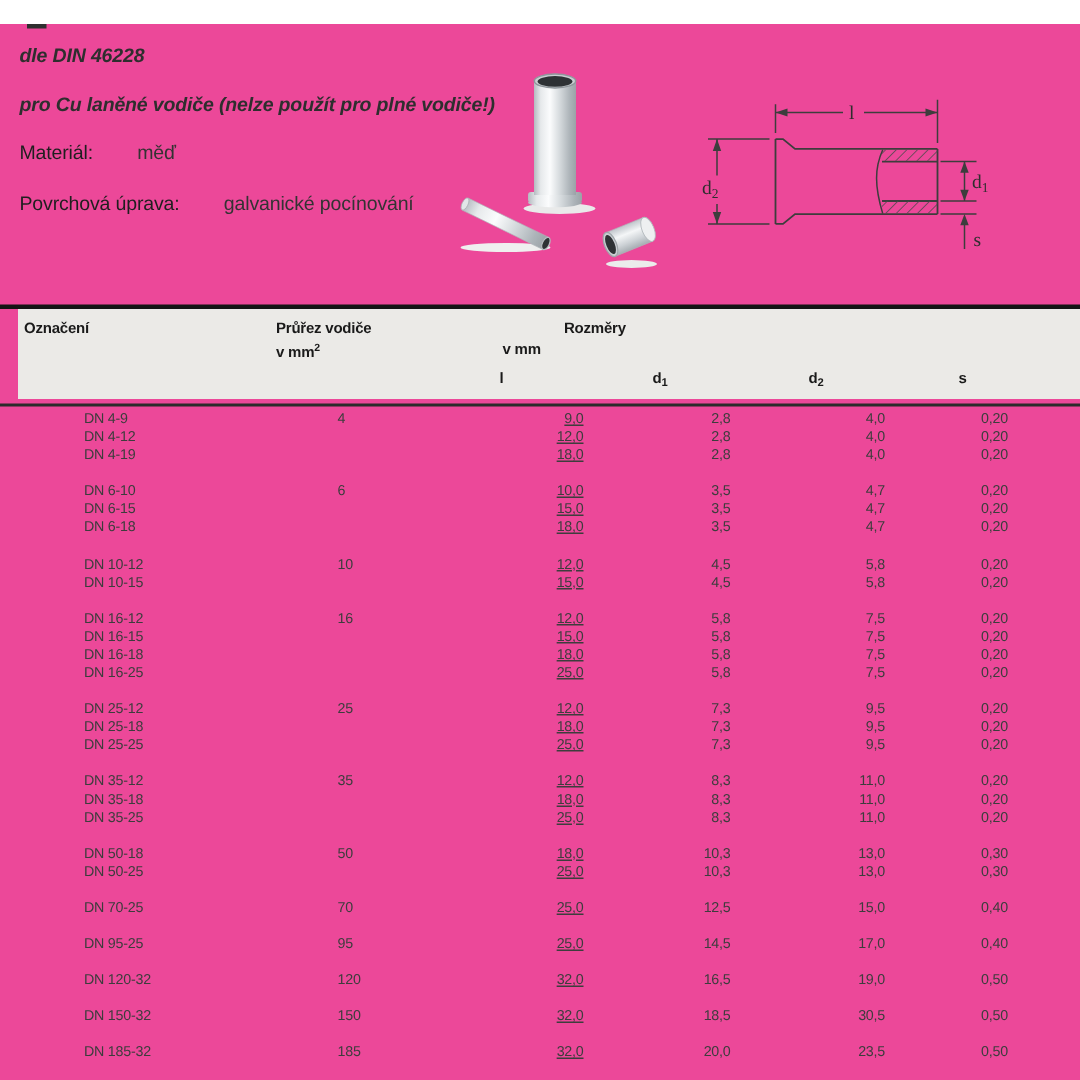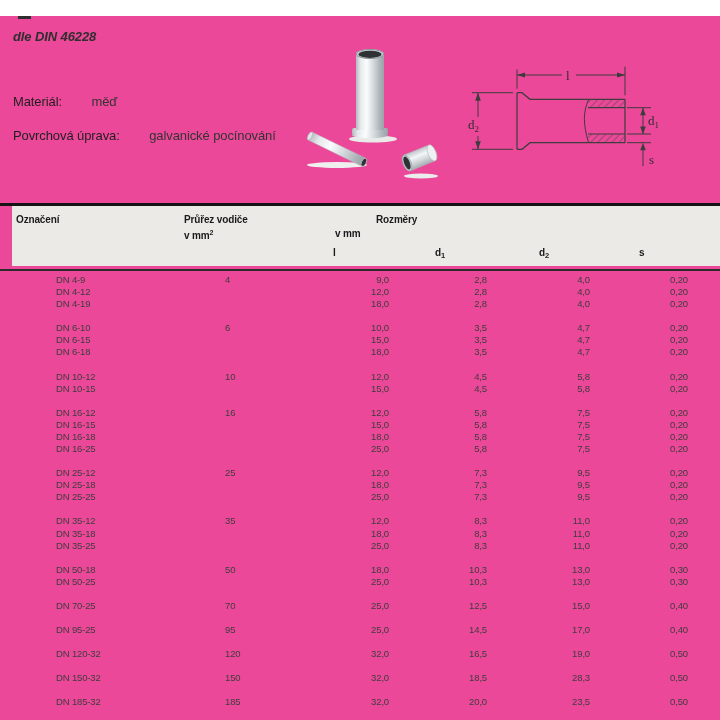--- a/index.html
+++ b/index.html
@@ -46,33 +46,34 @@
   .h-d2{left:527px;top:41px;}
   .h-s{left:627px;top:41px;}
 
   .tbody{position:absolute;left:0;top:256px;width:720px;padding-top:2px;}
   .tgroup{margin-bottom:12px;}
   .trow{position:relative;height:12.1px;margin-left:47px;}
   .cell{position:absolute;top:0;font-size:9.5px;line-height:12.1px;color:#3d3d3d;letter-spacing:-0.15px;white-space:nowrap;}
   .c-name{left:9px;}
   .c-cross{left:178px;}
   .num{width:50px;text-align:right;}
-  .c-l{left:292px;}
+  .c-l{left:292px;text-decoration:underline;}
   .c-d1{left:390px;}
   .c-d2{left:493px;}
-  .c-s{left:591px;}
+  .c-s{left:591px;text-align:center;}
 </style>
 </head>
 <body>
 
 <div class="page">
 
   <div class="edge-mark"></div>
 
   <div class="info-line i1">dle DIN 46228</div>
+  <div class="info-line i2">pro Cu laněné vodiče (nelze použít pro plné vodiče!)</div>
   <div class="info-line i3"><span class="lbl">Materiál:</span><span> </span><span class="val">měď</span></div>
   <div class="info-line i4"><span class="lbl">Povrchová úprava:</span><span> </span><span class="val">galvanické pocínování</span></div>
 
   <svg class="photo" viewBox="0 0 170 150" xmlns="http://www.w3.org/2000/svg">
     <defs>
       <linearGradient id="met" x1="0" y1="0" x2="1" y2="0">
         <stop offset="0" stop-color="#b4bac0"></stop>
         <stop offset="0.16" stop-color="#e6e9eb"></stop>
         <stop offset="0.38" stop-color="#fbfcfd"></stop>
         <stop offset="0.62" stop-color="#d4d9dc"></stop>
@@ -389,21 +390,21 @@
           <span class="cell c-d2 num">19,0</span>
           <span class="cell c-s num">0,50</span>
         </div>
       </div>
       <div class="tgroup">
         <div class="trow">
           <span class="cell c-name">DN 150-32</span>
           <span class="cell c-cross">150</span>
           <span class="cell c-l num">32,0</span>
           <span class="cell c-d1 num">18,5</span>
-          <span class="cell c-d2 num">28,3</span>
+          <span class="cell c-d2 num">30,5</span>
           <span class="cell c-s num">0,50</span>
         </div>
       </div>
       <div class="tgroup">
         <div class="trow">
           <span class="cell c-name">DN 185-32</span>
           <span class="cell c-cross">185</span>
           <span class="cell c-l num">32,0</span>
           <span class="cell c-d1 num">20,0</span>
           <span class="cell c-d2 num">23,5</span>

